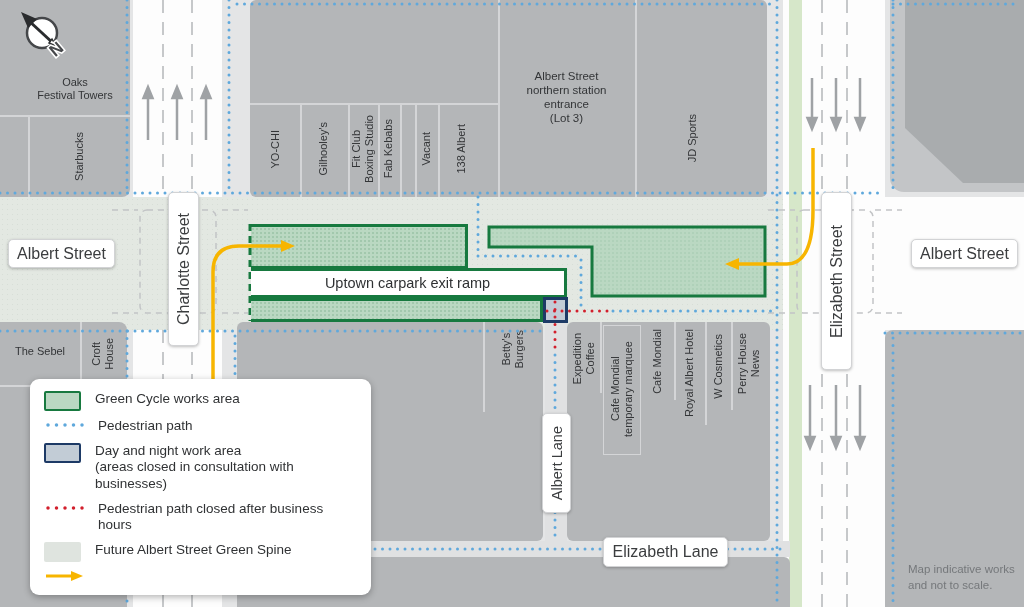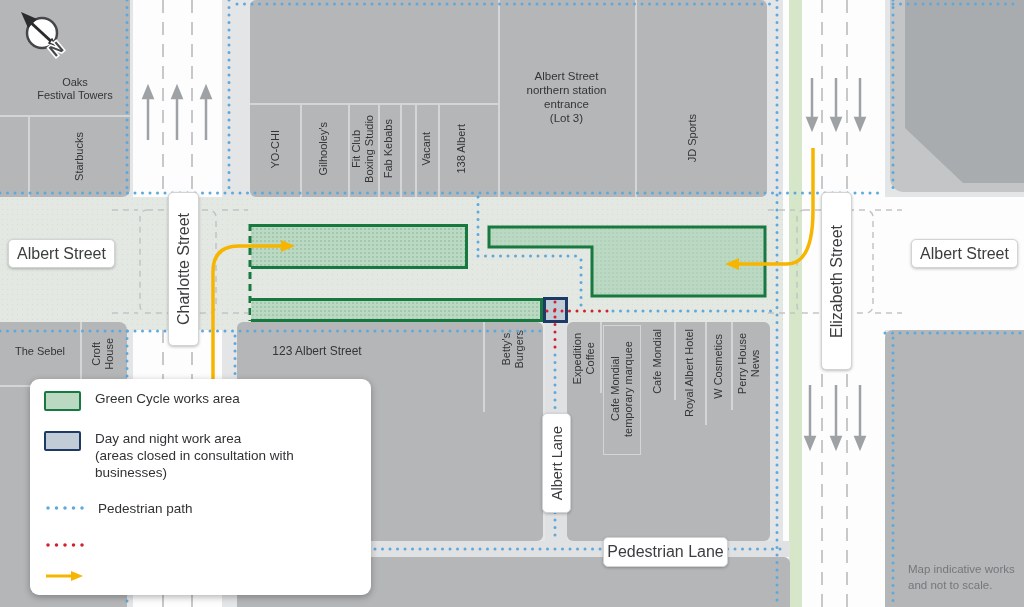--- a/index.html
+++ b/index.html
@@ -127,21 +127,20 @@
 
   <div class="blk" style="left:0;top:322px;width:127px;height:285px;border-radius:0 8px 0 0;"></div>
   <div class="div-line" style="left:80px;top:322px;width:1.5px;height:63px;"></div>
   <div class="div-line" style="left:0;top:385px;width:127px;height:1.5px;"></div>
   <div class="blab" style="left:0;top:340px;width:80px;height:24px;">The Sebel</div>
   <div class="blab" style="left:81px;top:323px;width:45px;height:61px;"><span class="vlab">Croft
 House</span></div>
 
   <div class="blk" style="left:237px;top:322px;width:306px;height:219px;"></div>
   <div class="div-line" style="left:483px;top:322px;width:1.5px;height:90px;"></div>
-  <div class="blab" style="left:237px;top:340px;width:160px;height:22px;font-size:12px;">123 Albert Street</div>
   <div class="blab" style="left:485px;top:322px;width:56px;height:55px;"><span class="vlab">Betty's
 Burgers</span></div>
 
   <div class="blk" style="left:567px;top:322px;width:203px;height:219px;"></div>
   <div class="div-line" style="left:600px;top:322px;width:1.5px;height:71px;"></div>
   <div class="abs" style="left:603px;top:325px;width:38px;height:130px;border:1.5px solid #d4d5d7;"></div>
   <div class="div-line" style="left:674px;top:322px;width:1.5px;height:78px;"></div>
   <div class="div-line" style="left:705px;top:322px;width:1.5px;height:103px;"></div>
   <div class="div-line" style="left:731px;top:322px;width:1.5px;height:88px;"></div>
   <div class="blab" style="left:567px;top:325px;width:34px;height:68px;"><span class="vlab">Expedition
@@ -164,20 +163,21 @@
   <svg class="abs" style="left:0;top:0;" width="1024" height="607">
     <defs>
       <pattern id="gdots" width="4" height="4" patternUnits="userSpaceOnUse">
         <rect width="4" height="4" fill="#bad8c2"></rect>
         <circle cx="1" cy="1" r="0.8" fill="#a2c8ad"></circle>
       </pattern>
     </defs>
     <path d="M489,227 H765 V296 H592 V247 H489 Z" fill="url(#gdots)" stroke="#17793f" stroke-width="3"></path>
     <path d="M250,224 V321" stroke="#17793f" stroke-width="3" stroke-dasharray="7 5"></path>
   </svg>
+  <div class="slab" style="left:251px;top:268px;width:316px;height:30px;border:3px solid #17793f;border-left:none;border-radius:0;box-shadow:none;font-size:14.5px;color:#2f3133;">Uptown carpark exit ramp</div>
   <div class="abs gtex" style="left:251px;top:298px;width:292px;height:24px;border:3px solid #17793f;border-left:none;"></div>
   <div class="abs" style="left:543px;top:297px;width:25px;height:26px;background:#c2ccd6;border:3px solid #1d3a66;"></div>
 
   <svg class="abs" style="left:0;top:0;" width="1024" height="607">
     <g stroke="#5fa8dc" stroke-width="3" stroke-dasharray="0 7.5" stroke-linecap="round" fill="none">
       <path d="M237,4 H770"></path>
         <path d="M893,4 H1020"></path>
       <path d="M0,193 H880"></path>
       <path d="M127,0 V188"></path>
         <path d="M127,331 V607"></path>
@@ -211,49 +211,54 @@
   <div class="slab" style="left:911px;top:239px;width:107px;height:29px;">Albert Street</div>
   <div class="slab" style="left:168px;top:192px;width:31px;height:154px;">
       <span class="vlab">Charlotte Street</span>
     </div>
   <div class="slab" style="left:821px;top:192px;width:31px;height:178px;">
       <span class="vlab">Elizabeth Street</span>
     </div>
   <div class="slab" style="left:542px;top:413px;width:29px;height:100px;font-size:14.5px;">
       <span class="vlab">Albert Lane</span>
     </div>
-  <div class="slab" style="left:603px;top:537px;width:125px;height:30px;">Pedestrian Lane</div>
+  <div class="slab" style="left:603px;top:537px;width:125px;height:30px;">Elizabeth Lane</div>
 
   <svg class="abs" style="left:12px;top:6px;" width="60" height="64">
     <circle cx="30" cy="27" r="15" fill="#fff" stroke="#45474a" stroke-width="2.5"></circle>
     <line x1="42" y1="38" x2="16" y2="14" stroke="#2a2c2e" stroke-width="3"></line>
     <polygon points="9,6 25,13 16,22" fill="#2a2c2e"></polygon>
     <polygon points="44,40 37,37 40,33" fill="#fff" stroke="#2a2c2e" stroke-width="1.5"></polygon>
     <text x="42" y="52" font-size="17" font-weight="bold" fill="#46484b" stroke="#ffffff" stroke-width="3" paint-order="stroke" transform="rotate(-40 42 50)">N</text>
   </svg>
 
   <div class="legend">
     <div class="lrow">
       <span class="lsw" style="background:#bad8c2;border:2.5px solid #17793f;"></span>
       <span>Green Cycle works area</span>
     </div>
     <div class="lrow">
-      <span class="lsw" style="background:#c2ccd6;border:2.5px solid #1d3a66;"></span>
-      <span><span>Day and night work area</span><br><span>(areas closed in consultation with businesses)</span></span>
-    </div>
-    <div class="lrow">
       <svg class="lsw-line" width="40" height="8">
           <line x1="4" y1="4" x2="40" y2="4" stroke="#5fa8dc" stroke-width="3.5" stroke-dasharray="0 8.5" stroke-linecap="round"></line>
         </svg>
       <span>Pedestrian path</span>
     </div>
     <div class="lrow">
+      <span class="lsw" style="background:#c2ccd6;border:2.5px solid #1d3a66;"></span>
+      <span><span>Day and night work area</span><br><span>(areas closed in consultation with businesses)</span></span>
+    </div>
+    <div class="lrow">
       <svg class="lsw-line" width="40" height="8">
           <line x1="4" y1="4" x2="40" y2="4" stroke="#d21f2c" stroke-width="3.5" stroke-dasharray="0 8.5" stroke-linecap="round"></line>
         </svg>
+      <span>Pedestrian path closed after business hours</span>
+    </div>
+    <div class="lrow">
+      <span class="lsw" style="background:#dfe4df;"></span>
+      <span>Future Albert Street Green Spine</span>
     </div>
     <div class="lrow">
       <svg class="lsw-line" width="40" height="14" style="margin-top:0;">
           <line x1="2" y1="7" x2="27" y2="7" stroke="#f7b500" stroke-width="3"></line>
           <polygon points="27,2 27,12 39,7" fill="#f7b500"></polygon>
         </svg>
     </div>
   </div>
 
 </div>

